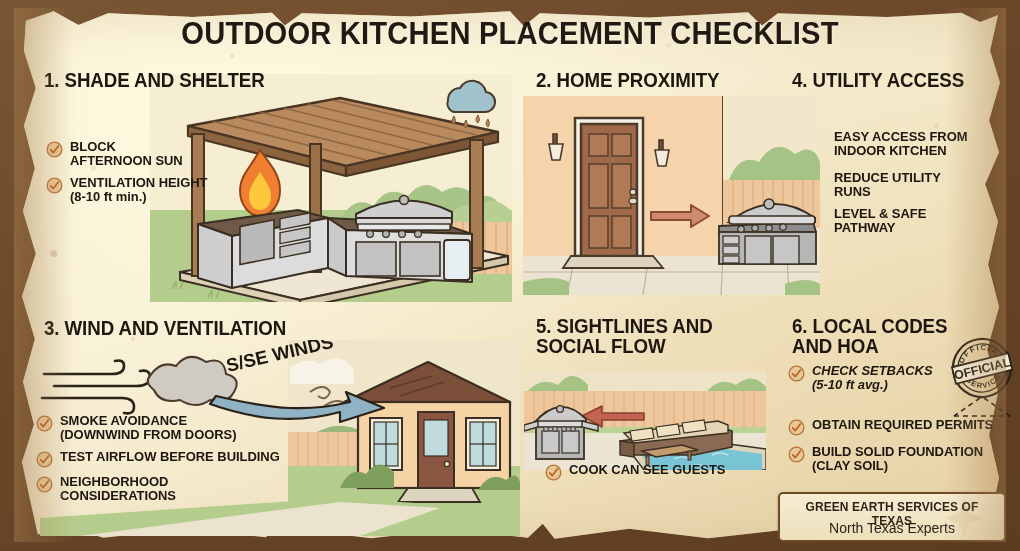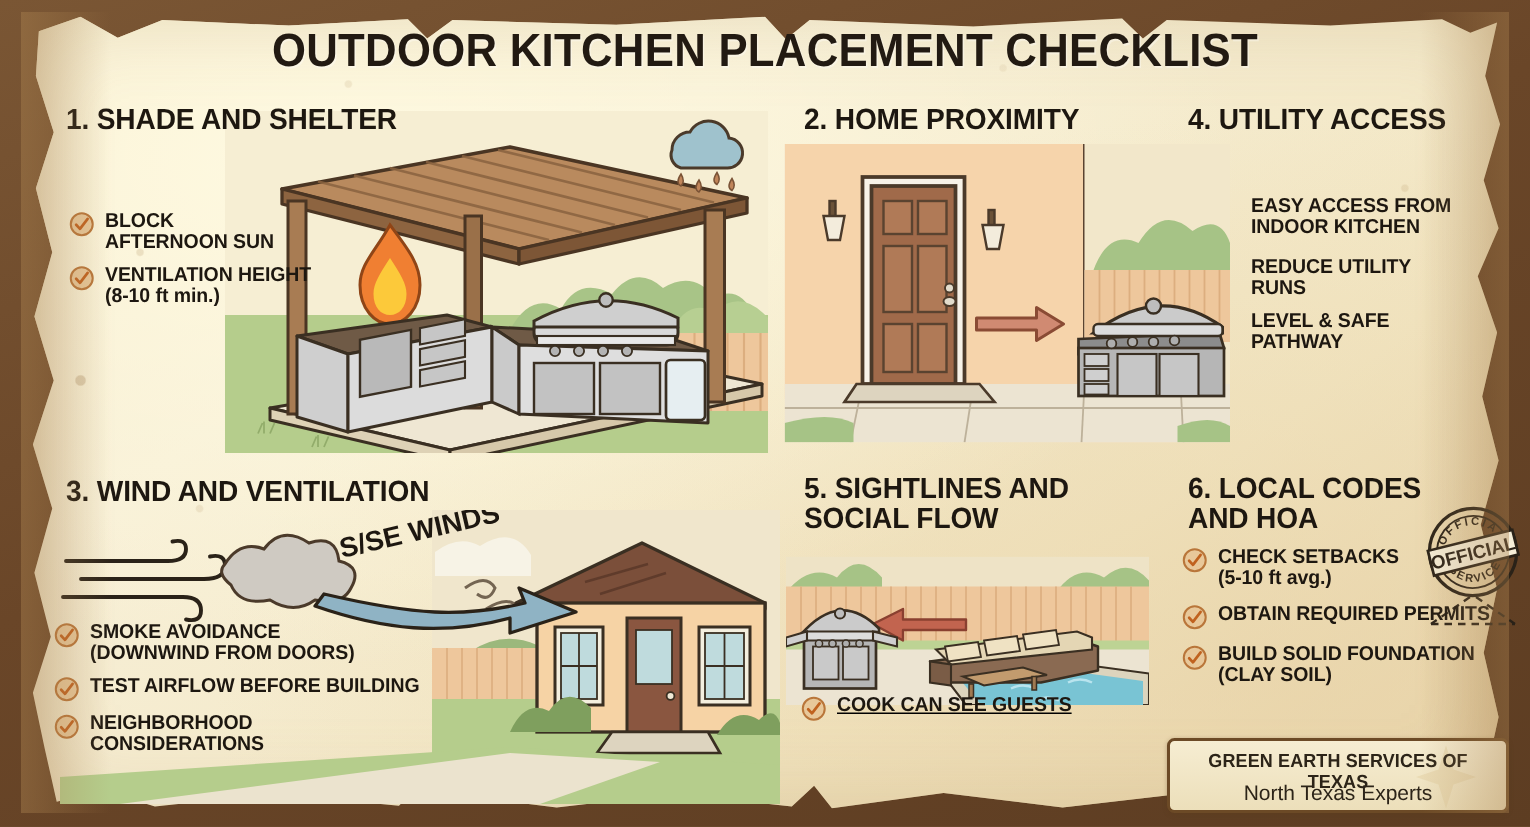--- a/index.html
+++ b/index.html
@@ -538,34 +538,34 @@
         <circle cx="10" cy="10" r="8.6" fill="#e8c89a" stroke="#b9763a" stroke-width="1.6"></circle>
         <path d="M5.6 10.4 L8.6 13.6 L14.6 5.8" fill="none" stroke="#c0621f" stroke-width="2.1" stroke-linecap="round" stroke-linejoin="round"></path>
       </svg>
       <div class="btext">NEIGHBORHOOD
 CONSIDERATIONS</div>
     </div>
   </div>
 
   <div class="sec-title" style="left:536px; top:316px;">5. SIGHTLINES AND
 SOCIAL FLOW</div>
-  <div class="bullets" style="left:534px; top:463px; width:250px;text-decoration:underline;">
+  <div class="bullets" style="left:545px; top:463px; width:250px;">
     <div class="bullet" style="margin-bottom:11px;">
       <svg class="chk" viewBox="0 0 20 20">
         <circle cx="10" cy="10" r="8.6" fill="#e8c89a" stroke="#b9763a" stroke-width="1.6"></circle>
         <path d="M5.6 10.4 L8.6 13.6 L14.6 5.8" fill="none" stroke="#c0621f" stroke-width="2.1" stroke-linecap="round" stroke-linejoin="round"></path>
       </svg>
       <div class="btext">COOK CAN SEE GUESTS</div>
     </div>
   </div>
 
   <div class="sec-title" style="left:792px; top:316px;">6. LOCAL CODES
 AND HOA</div>
   <div class="bullets" style="left:788px; top:364px; width:226px;">
-    <div class="bullet" style="margin-bottom:9px;">
+    <div class="bullet" style="margin-bottom:25px;font-style:italic;">
       <svg class="chk" viewBox="0 0 20 20">
         <circle cx="10" cy="10" r="8.6" fill="#e8c89a" stroke="#b9763a" stroke-width="1.6"></circle>
         <path d="M5.6 10.4 L8.6 13.6 L14.6 5.8" fill="none" stroke="#c0621f" stroke-width="2.1" stroke-linecap="round" stroke-linejoin="round"></path>
       </svg>
       <div class="btext">CHECK SETBACKS
 (5-10 ft avg.)</div>
     </div>
     <div class="bullet" style="margin-bottom:9px;">
       <svg class="chk" viewBox="0 0 20 20">
         <circle cx="10" cy="10" r="8.6" fill="#e8c89a" stroke="#b9763a" stroke-width="1.6"></circle>

